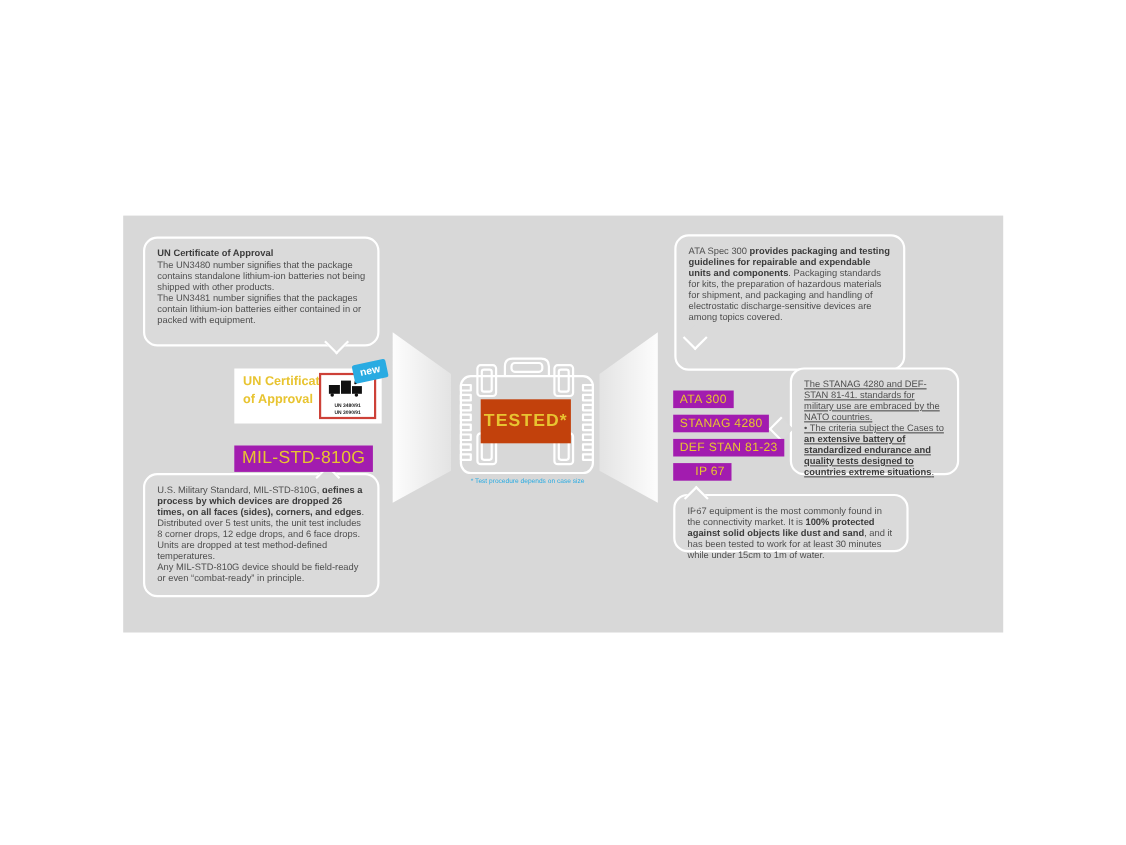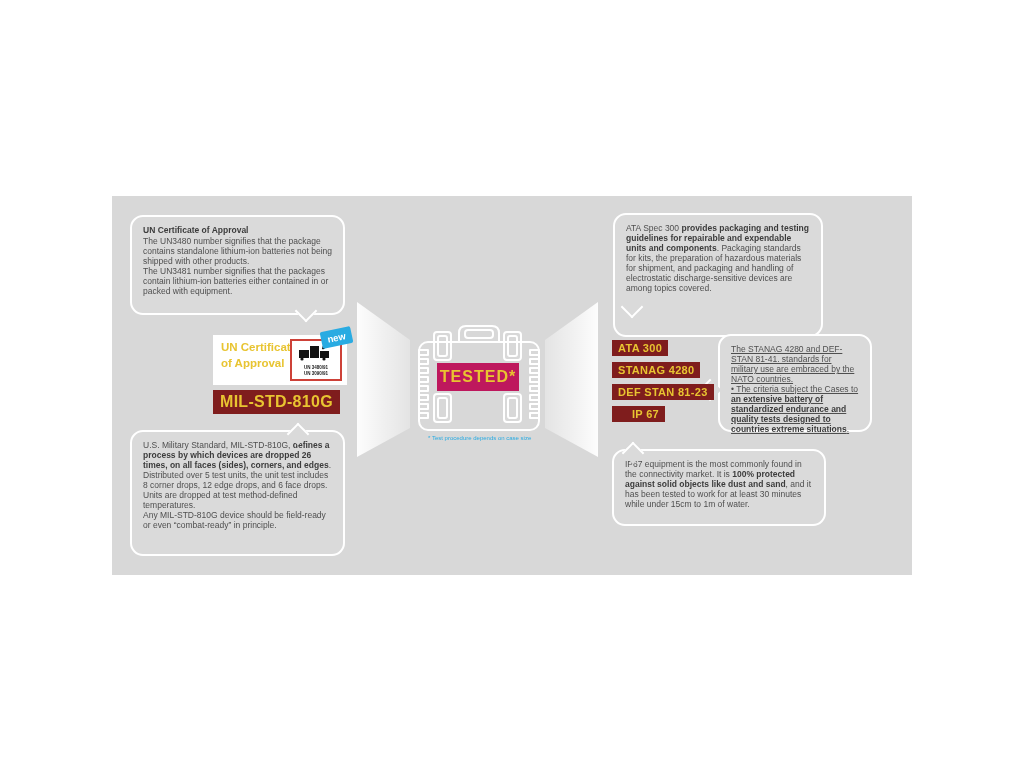--- a/index.html
+++ b/index.html
@@ -21,22 +21,22 @@
   .bubble .body{white-space:pre-line;}
   .bubble .body .b{font-weight:bold;color:var(--bold);}
   .tail{
     position:absolute;width:16px;height:16px;background:var(--bubble);
     transform:rotate(45deg);z-index:5;
   }
   .tail.down{border-right:2px solid #fff;border-bottom:2px solid #fff;}
   .tail.up{border-left:2px solid #fff;border-top:2px solid #fff;}
   .tail.left{border-left:2px solid #fff;border-bottom:2px solid #fff;}
   .chip{
-    position:absolute;background:#7f1d1d;color:var(--yellow);font-weight:bold;
-    padding:2px 6px;font-size:11px;letter-spacing:.3px;white-space:nowrap;z-index:6;
+    position:absolute;background:#a21caf;color:var(--yellow);font-weight:normal;
+    padding:2px 6px;font-size:11px;letter-spacing:.3px;white-space:nowrap;z-index:6;margin-top:15px;
   }
   .chip-mil{font-size:16px;padding:3px 7px;}
   .chip-uncert{
     position:absolute;left:101px;top:139px;width:134px;height:50px;background:#fff;z-index:6;
   }
   .chip-uncert .uncert-text{
     position:absolute;left:8px;top:5px;color:var(--yellow);font-weight:bold;
     font-size:11.5px;line-height:1.35;white-space:pre-line;
   }
   .sticker{
@@ -44,21 +44,21 @@
     border:2px solid var(--red);text-align:center;
   }
   .sticker .un-lines{font-size:4.5px;font-weight:bold;color:#222;line-height:1.3;white-space:pre-line;}
   .badge-new{
     position:absolute;left:209px;top:133px;width:31px;height:17px;background:var(--blue);
     color:#fff;font-weight:bold;font-size:9.5px;text-align:center;line-height:17px;
     transform:rotate(-12deg);border-radius:2px;z-index:8;
   }
   .case-svg{position:absolute;left:304px;top:124px;z-index:4;}
   .tested-panel{
-    position:absolute;left:325px;top:167px;width:82px;height:28px;background:#be185d;
+    position:absolute;left:325px;top:167px;width:82px;height:40px;background:#c2410c;
     display:flex;align-items:center;justify-content:center;z-index:5;
   }
   .tested-panel span{
     color:var(--yellow);font-weight:bold;font-size:16px;letter-spacing:1px;
   }
   .footnote{
     position:absolute;left:316px;top:239px;color:var(--blue);font-size:6px;z-index:5;white-space:nowrap;
   }
 </style>
 </head>
@@ -81,38 +81,38 @@
     <polygon points="486,106 433,144 433,232 486,261" fill="url(#gr)"></polygon>
   </svg>
 
   <div class="bubble" style="left:18px;top:19px;width:215px;height:100px;">
     <div class="title">UN Certificate of Approval</div>
     <div class="body"><span>The UN3480 number signifies that the package contains standalone lithium-ion batteries not being shipped with other products.
 The UN3481 number signifies that the packages contain lithium-ion batteries either contained in or packed with equipment.</span></div>
   </div>
   <div class="tail down" style="left:186px;top:107px;"></div>
 
-  <div class="bubble" style="left:18px;top:234px;width:215px;height:126px;">
+  <div class="bubble" style="left:18px;top:234px;width:215px;height:113px;">
     <div class="body"><span>U.S. Military Standard, MIL-STD-810G, </span><span class="b">defines a process by which devices are dropped 26 times, on all faces (sides), corners, and edges</span><span>. Distributed over 5 test units, the unit test includes 8 corner drops, 12 edge drops, and 6 face drops. Units are dropped at test method-defined temperatures.
 Any MIL-STD-810G device should be field-ready or even “combat-ready” in principle.</span></div>
   </div>
   <div class="tail up" style="left:178px;top:230px;"></div>
 
   <div class="bubble" style="left:501px;top:17px;width:210px;height:124px;">
     <div class="body"><span>ATA Spec 300 </span><span class="b">provides packaging and testing guidelines for repairable and expendable units and components</span><span>. Packaging standards for kits, the preparation of hazardous materials for shipment, and packaging and handling of electrostatic discharge-sensitive devices are among topics covered.</span></div>
   </div>
   <div class="tail down" style="left:512px;top:103px;"></div>
 
   <div class="bubble" style="left:606px;top:138px;width:154px;height:98px;text-decoration:underline;">
     <div class="body"><span>The STANAG 4280 and DEF-STAN 81-41. standards for military use are embraced by the NATO countries.
 • The criteria subject the Cases to </span><span class="b">an extensive battery of standardized endurance and quality tests designed to countries extreme situations</span><span>.</span></div>
   </div>
   <div class="tail left" style="left:590px;top:186px;"></div>
 
-  <div class="bubble" style="left:500px;top:253px;width:214px;height:77px;">
+  <div class="bubble" style="left:500px;top:253px;width:214px;height:53px;">
     <div class="body"><span>IP67 equipment is the most commonly found in the connectivity market. It is </span><span class="b">100% protected against solid objects like dust and sand</span><span>, and it has been tested to work for at least 30 minutes while under 15cm to 1m of water.</span></div>
   </div>
   <div class="tail up" style="left:513px;top:249px;"></div>
 
   <div class="chip-uncert">
     <div class="uncert-text">UN Certificate
 of Approval</div>
     <div class="sticker">
       <svg width="36" height="18" viewBox="0 0 36 18" style="margin-top:2px;">
         <rect x="1" y="7" width="10" height="8" fill="#111"></rect>

